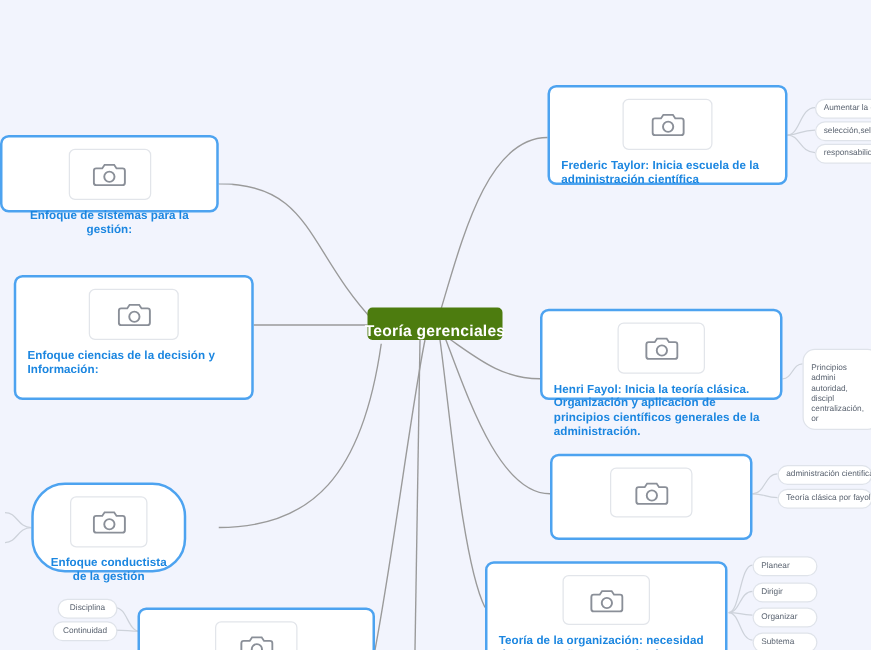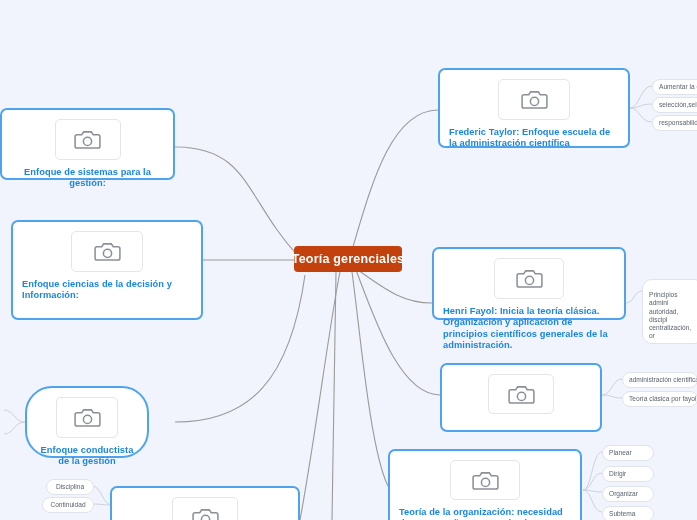--- a/index.html
+++ b/index.html
@@ -25,28 +25,28 @@
     position: absolute;
     left: 0; top: 0;
     width: 697px;
     height: 520px;
     pointer-events: none;
   }
 
   
   .central {
     position: absolute;
-    background: #c2410c;
+    background: #4d7c0f;
     border-radius: 4px;
     color: #ffffff;
     font-weight: bold;
     font-size: 12.5px;
     letter-spacing: 0.2px;
     display: flex;
-    align-items: center;
+    align-items: flex-end;
     justify-content: center;
     box-sizing: border-box;
     padding: 0 14px;
     white-space: nowrap;
   }
 
   
   .card {
     position: absolute;
     background: #ffffff;
@@ -160,21 +160,21 @@
 
   <span class="people-badge" style="left:5px; top:134px;">
     <svg viewBox="0 0 16 16" width="15" height="15" xmlns="http://www.w3.org/2000/svg">
       <rect x="2" y="3" width="4.6" height="7" fill="#5b6b80"></rect>
       <rect x="9.4" y="3" width="4.6" height="7" fill="#5b6b80"></rect>
       <rect x="6.2" y="5" width="3.6" height="5" fill="#33445c"></rect>
       <rect x="1" y="10" width="14" height="2.4" fill="#47566b"></rect>
     </svg>
   </span>
 
-  <div class="card" style="left:0px; top:108px; width:175px; height:72px;align-items:center;">
+  <div class="card" style="left:0px; top:108px; width:175px; height:62px;align-items:center;">
     <div class="imgbox" style="width:66px; height:41px;">
       <svg class="cam" viewBox="0 0 28 22" xmlns="http://www.w3.org/2000/svg">
         <path d="M3 6 h5 l2-3 h8 l2 3 h5 a2 2 0 0 1 2 2 v10 a2 2 0 0 1 -2 2 h-22 a2 2 0 0 1 -2 -2 v-10 a2 2 0 0 1 2 -2 z" fill="none" stroke="#8a8f98" stroke-width="1.6"></path>
         <circle cx="14" cy="13" r="4.3" fill="none" stroke="#8a8f98" stroke-width="1.6"></circle>
       </svg>
     </div>
     <div class="card-label center">Enfoque de sistemas para la gestión:</div>
   </div>
 
   <div class="card" style="left:11px; top:220px; width:192px; height:100px;">
@@ -197,21 +197,21 @@
     <div class="card-label center">Enfoque conductista de la gestión</div>
   </div>
 
   <div class="card" style="left:438px; top:68px; width:192px; height:80px;">
     <div class="imgbox" style="width:72px; height:41px;">
       <svg class="cam" viewBox="0 0 28 22" xmlns="http://www.w3.org/2000/svg">
         <path d="M3 6 h5 l2-3 h8 l2 3 h5 a2 2 0 0 1 2 2 v10 a2 2 0 0 1 -2 2 h-22 a2 2 0 0 1 -2 -2 v-10 a2 2 0 0 1 2 -2 z" fill="none" stroke="#8a8f98" stroke-width="1.6"></path>
         <circle cx="14" cy="13" r="4.3" fill="none" stroke="#8a8f98" stroke-width="1.6"></circle>
       </svg>
     </div>
-    <div class="card-label">Frederic Taylor: Enfoque escuela de la administración científica</div>
+    <div class="card-label">Frederic Taylor: Inicia escuela de la administración científica</div>
   </div>
 
   <div class="card" style="left:432px; top:247px; width:194px; height:73px;">
     <div class="imgbox" style="width:70px; height:41px;">
       <svg class="cam" viewBox="0 0 28 22" xmlns="http://www.w3.org/2000/svg">
         <path d="M3 6 h5 l2-3 h8 l2 3 h5 a2 2 0 0 1 2 2 v10 a2 2 0 0 1 -2 2 h-22 a2 2 0 0 1 -2 -2 v-10 a2 2 0 0 1 2 -2 z" fill="none" stroke="#8a8f98" stroke-width="1.6"></path>
         <circle cx="14" cy="13" r="4.3" fill="none" stroke="#8a8f98" stroke-width="1.6"></circle>
       </svg>
     </div>
     <div class="card-label">Henri Fayol: Inicia la teoría clásica. Organización y aplicacion de principios científicos generales de la administración.</div>

